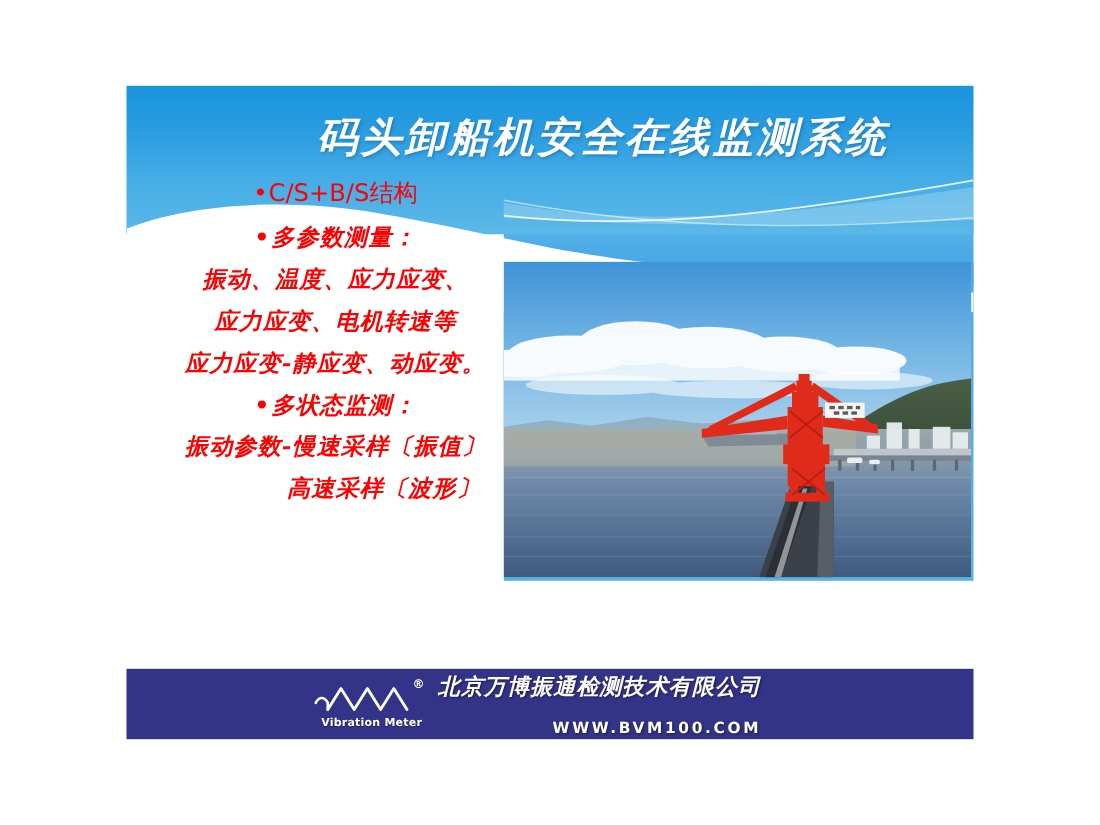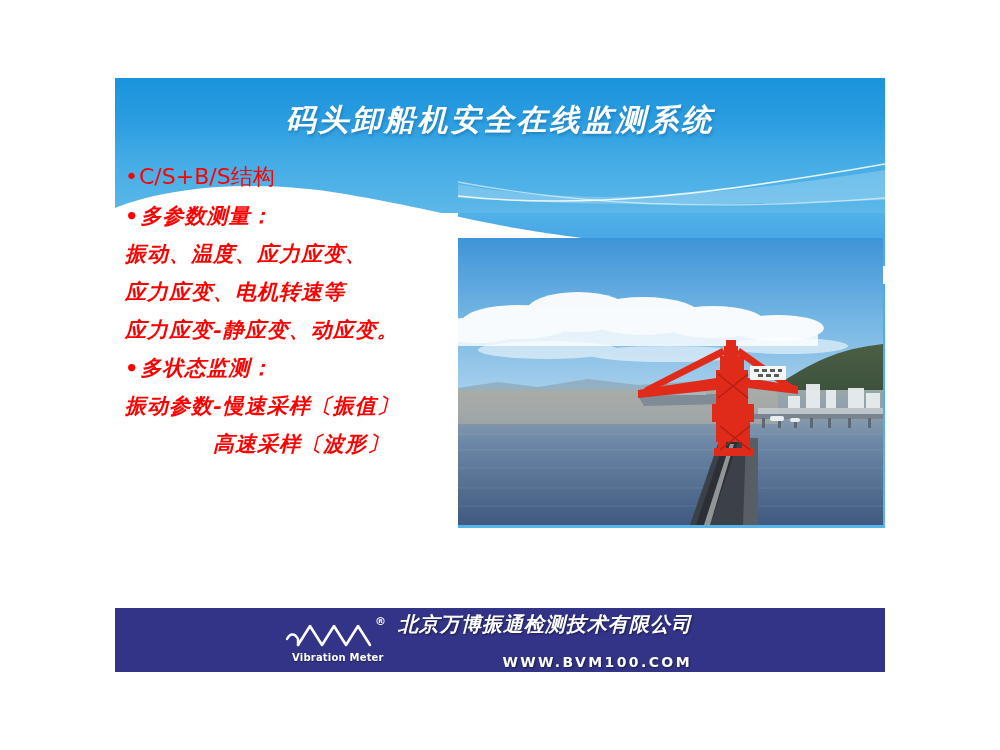--- a/index.html
+++ b/index.html
@@ -77,46 +77,48 @@
   }
 
   
   .slide-title {
     position: absolute;
     left: 0;
     top: 22px;
     width: 770px;
     text-align: center;
     color: #ffffff;
-    font-size: 30px;
+    font-size: 37px;
     font-weight: bold;
     letter-spacing: 3px;
     font-family: "DejaVu Serif", "Liberation Serif", serif;
     font-style: italic;
     text-shadow: 1px 2px 3px rgba(0,70,130,0.35);
     white-space: nowrap;
+    padding-left: 48px;
   }
 
   
   .bullets {
     position: absolute;
     left: 10px;
     top: 88px;
     width: 360px;
     color: #ff0000;
   }
   .line {
     font-size: 21px;
     font-weight: bold;
     line-height: 1.0;
     margin-bottom: 17px;
     white-space: nowrap;
     font-family: "DejaVu Serif", "Liberation Serif", serif;
     font-style: italic;
     letter-spacing: 1px;
+    text-align: center;
   }
   .line.latin {
     font-family: "DejaVu Sans", "Liberation Sans", sans-serif;
     font-style: normal;
     font-weight: normal;
     font-size: 22px;
     letter-spacing: 0px;
   }
   .line.indent {
     padding-left: 88px;

